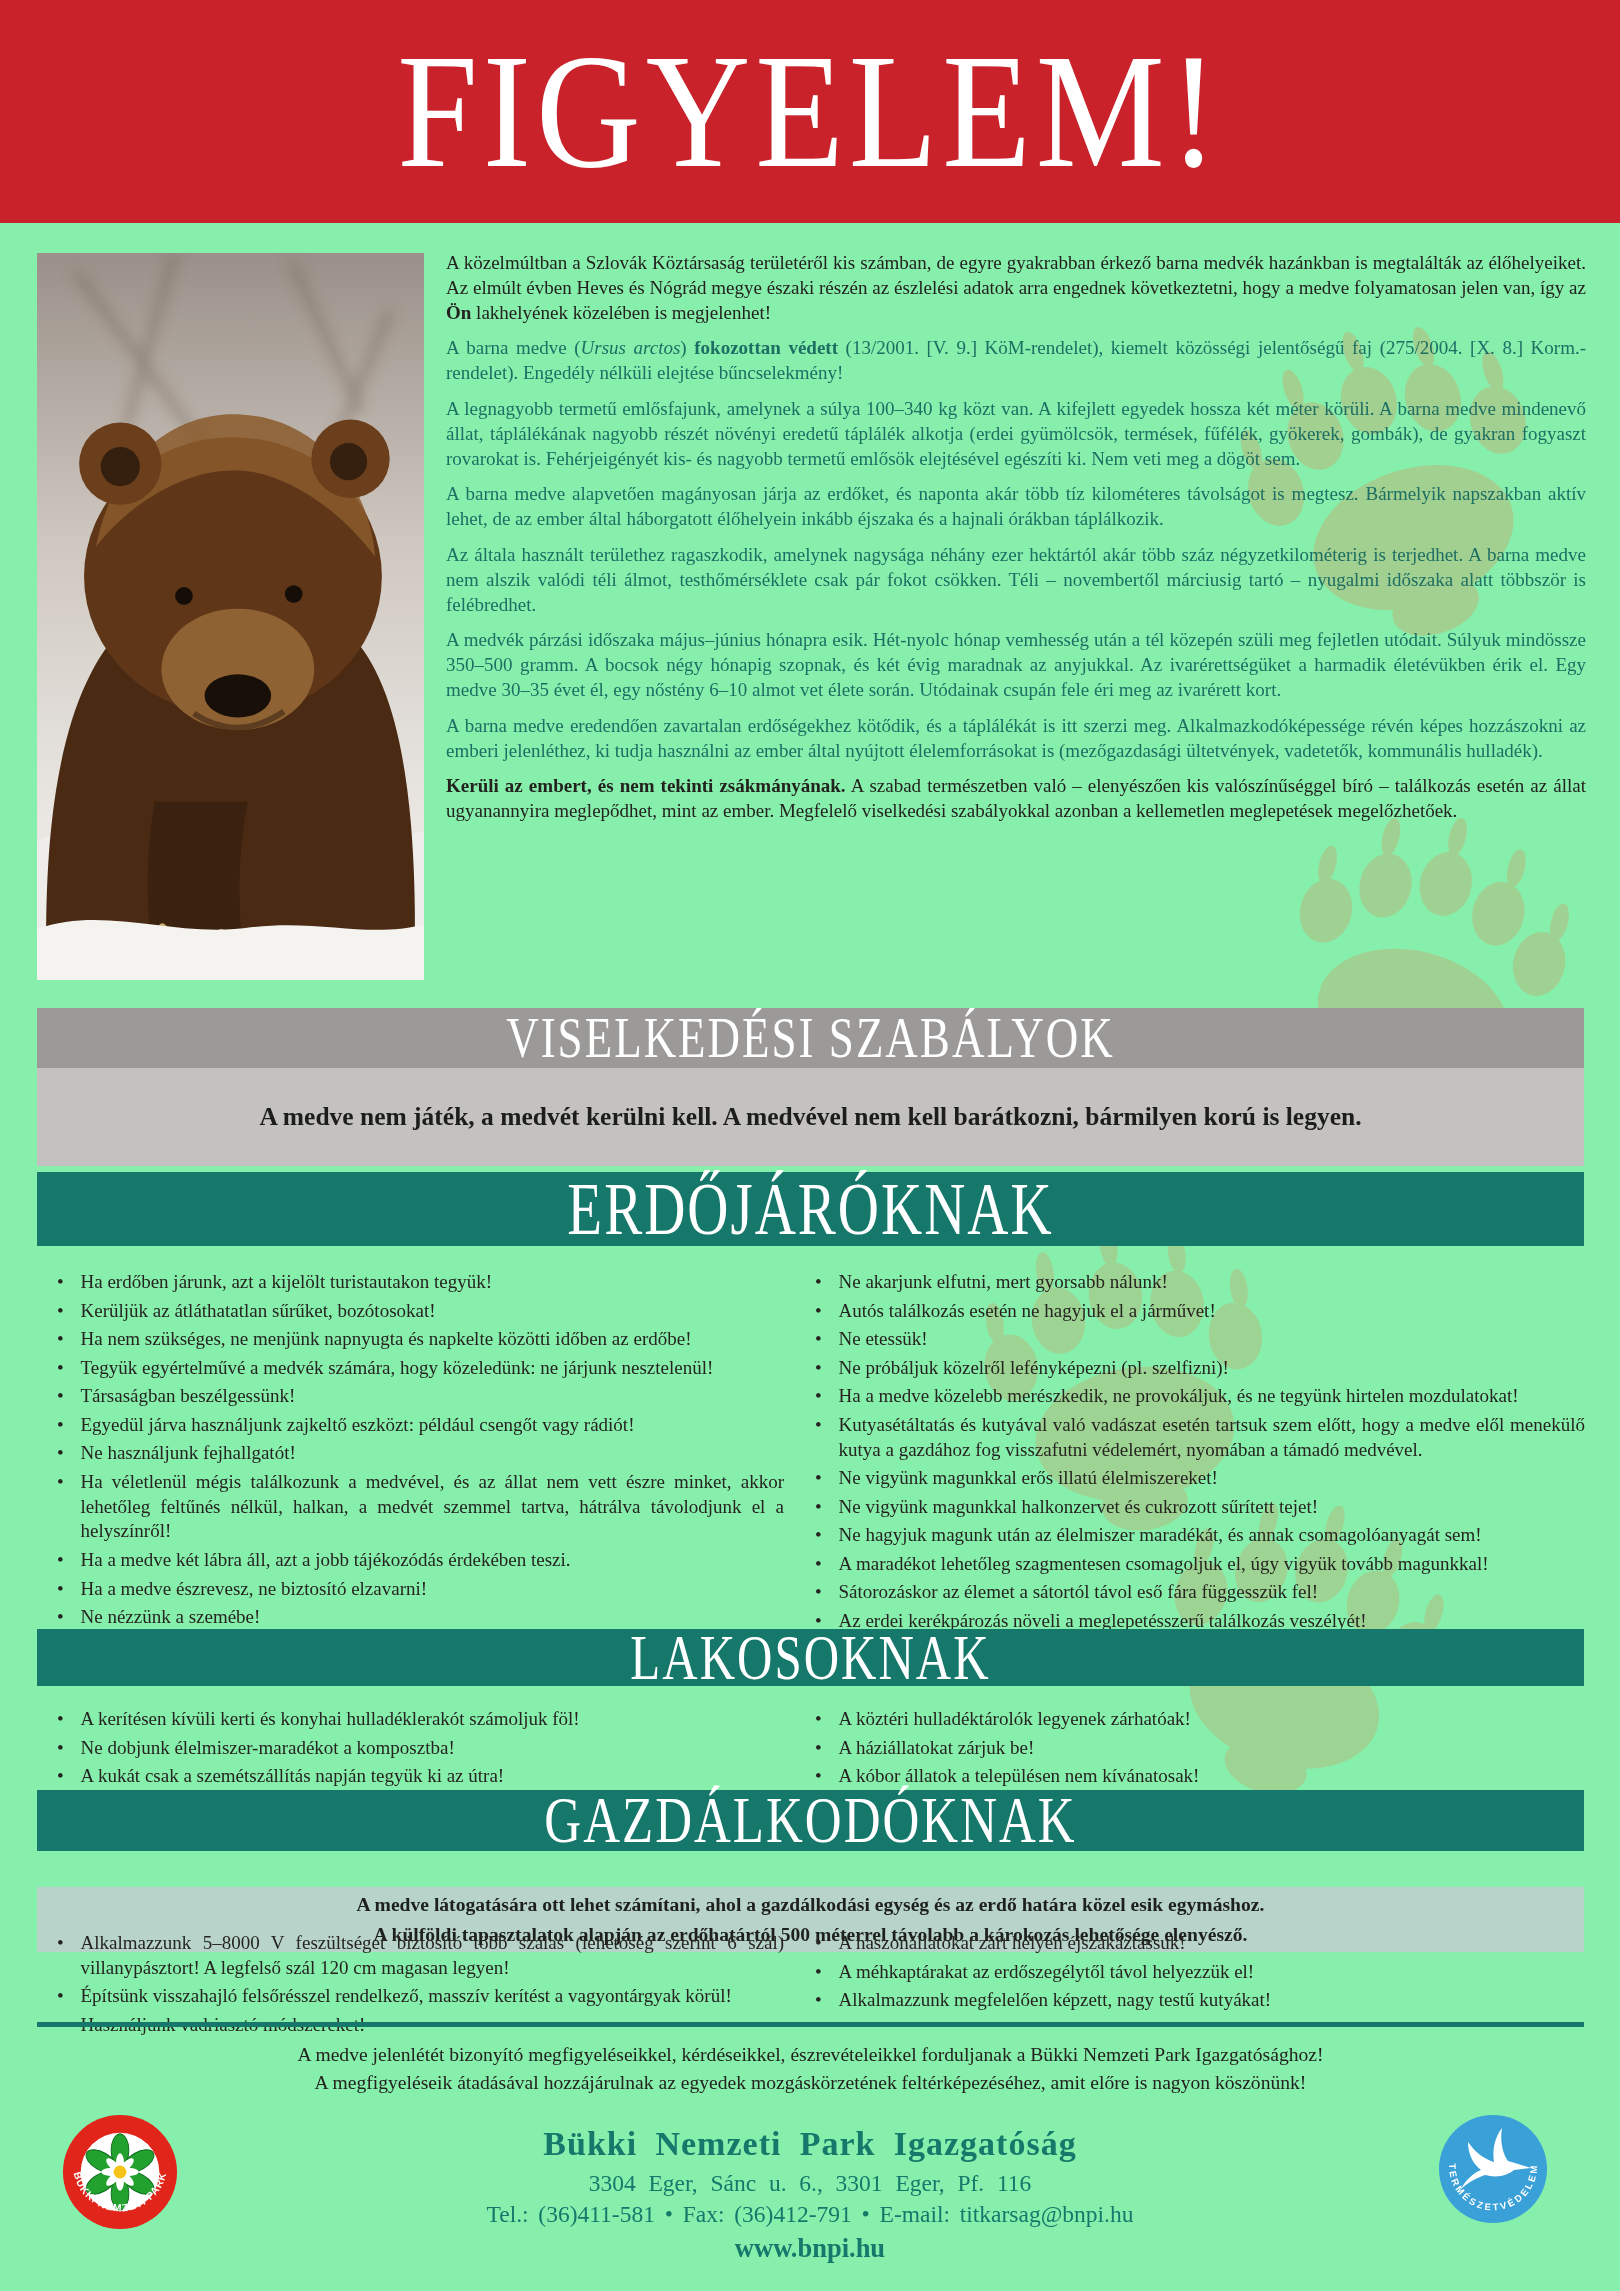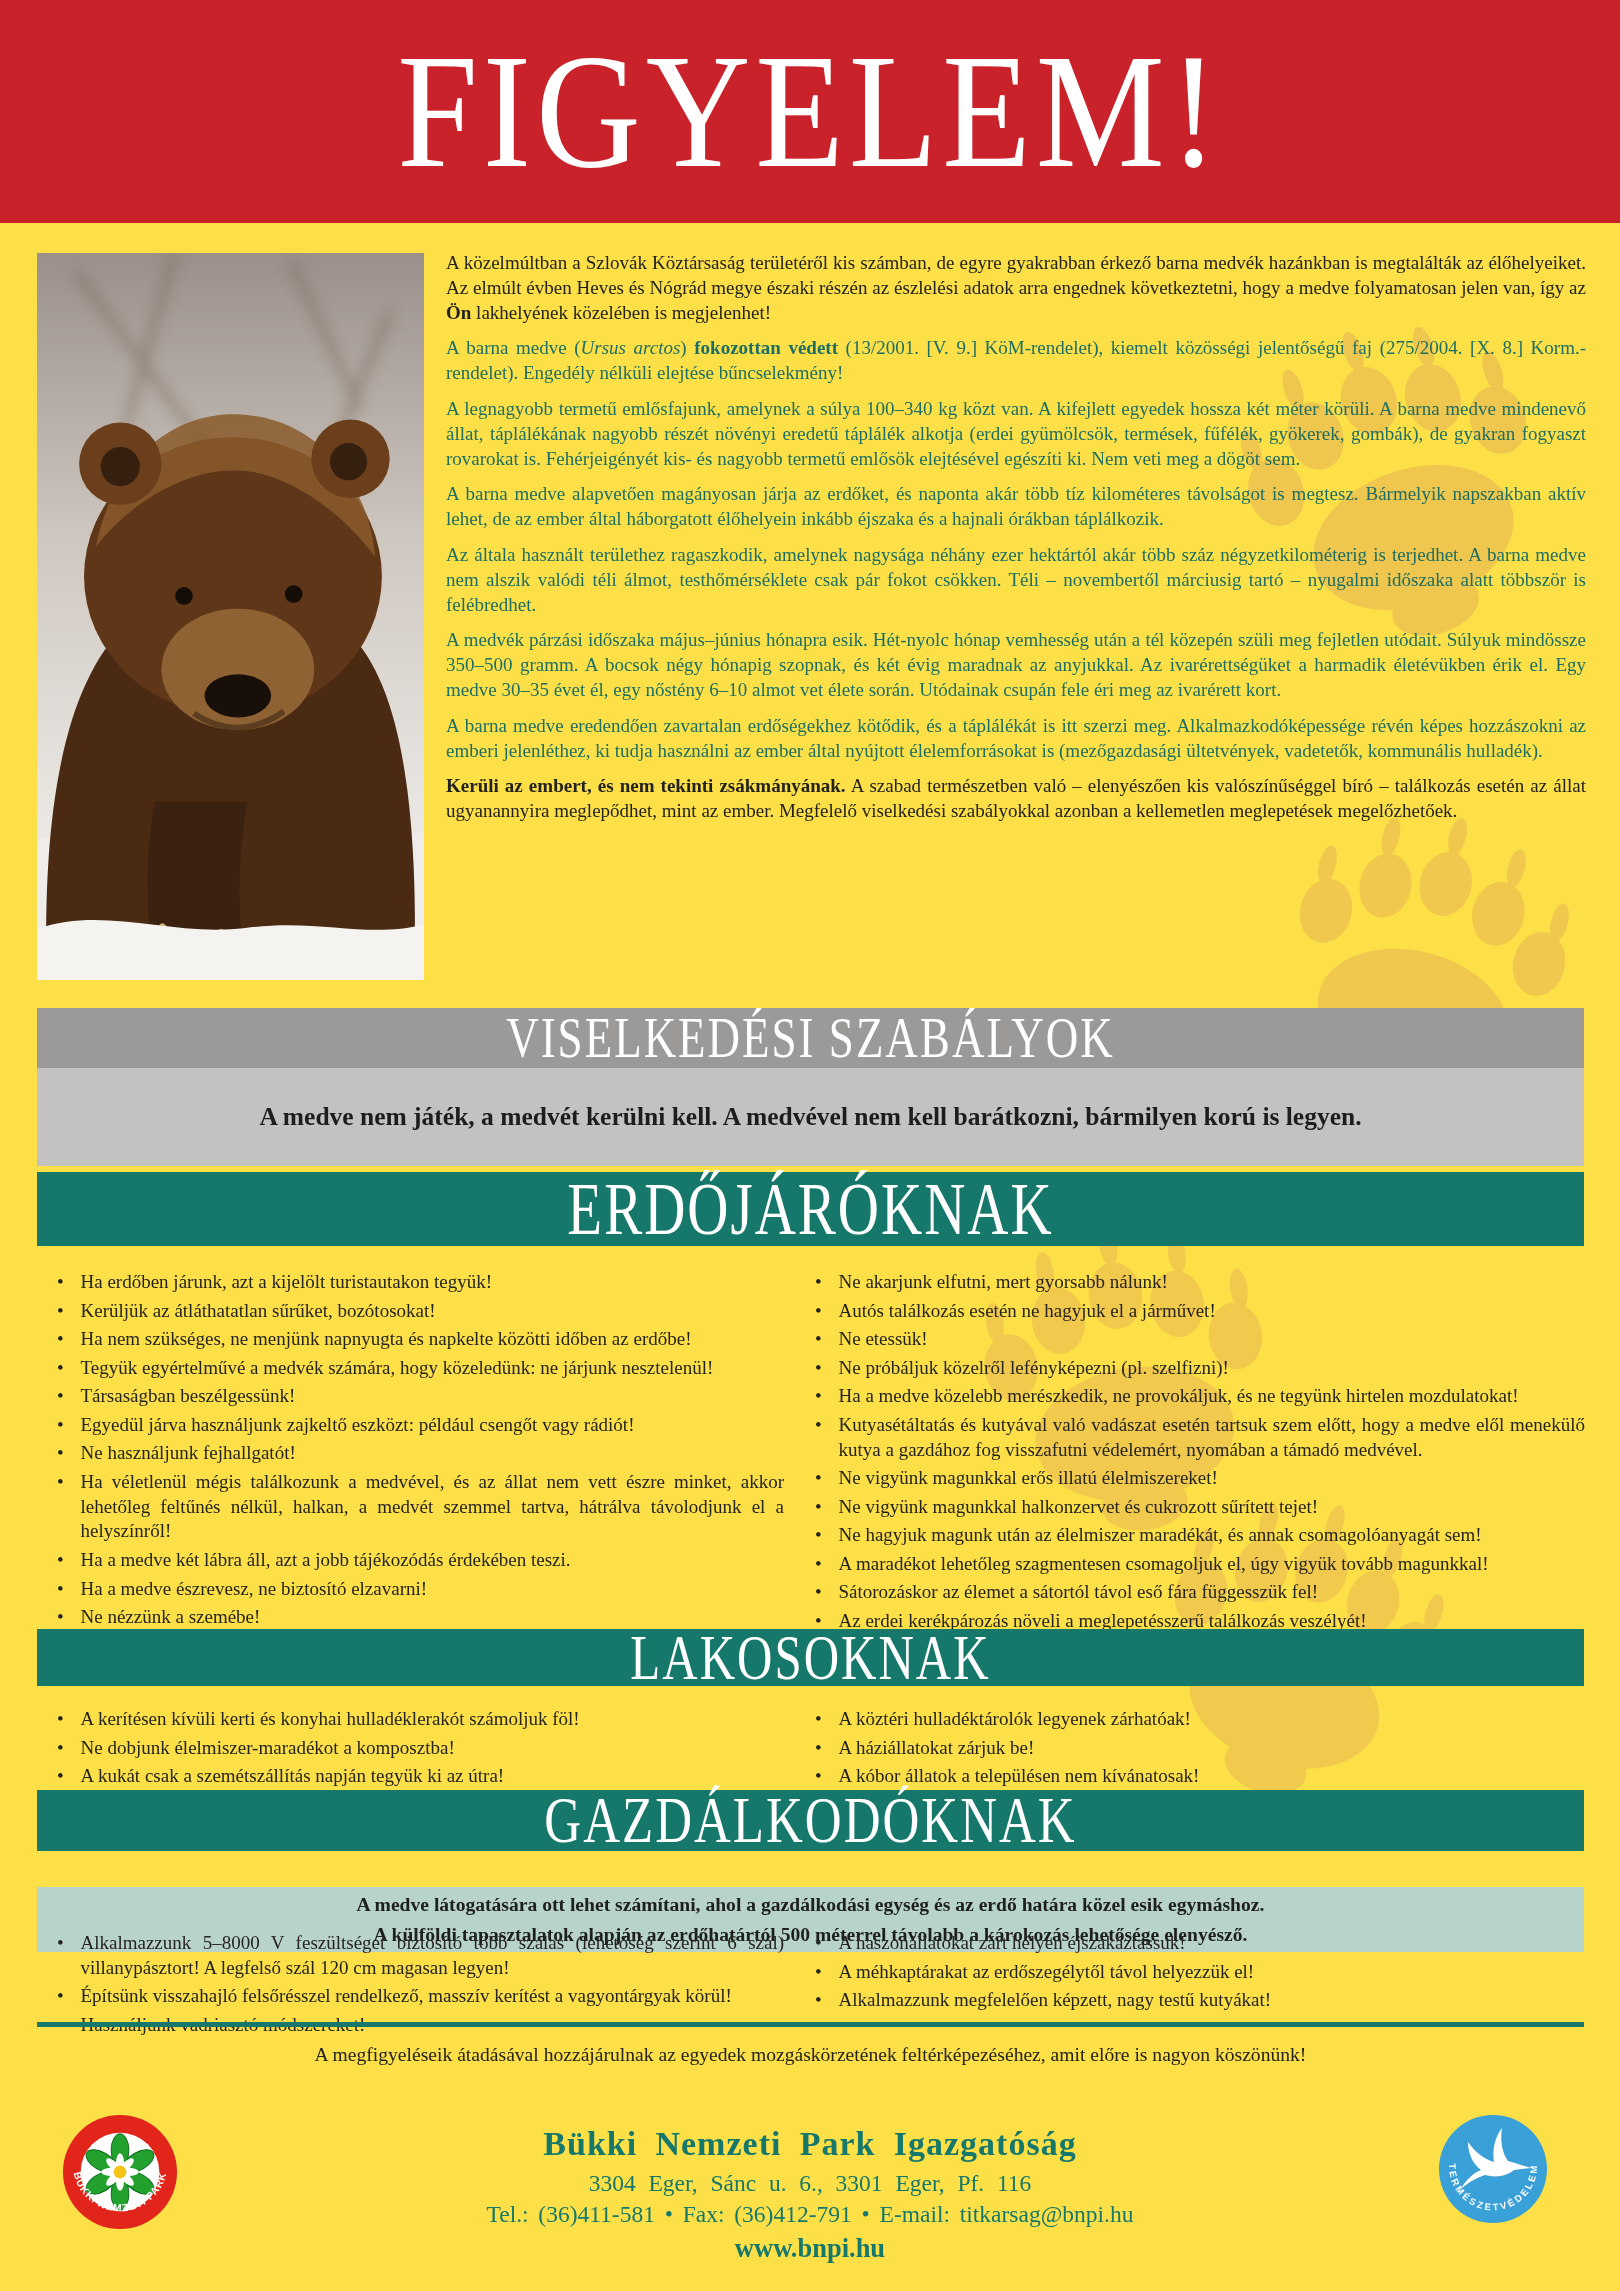--- a/index.html
+++ b/index.html
@@ -1,16 +1,16 @@
 <!DOCTYPE html>
 <html><head>
 <meta charset="utf-8">
 <style>
   html,body{margin:0;padding:0;background:#fff;}
-  .page{position:relative;width:1620px;height:2292px;background:#fde047;overflow:hidden;
+  .page{position:relative;width:1620px;height:2292px;background:#86efac;overflow:hidden;
         font-family:"Liberation Serif",serif;color:#262420;}
   
   .header{position:absolute;left:0;top:0;width:1620px;height:223px;background:#c9222a;
           display:flex;align-items:center;justify-content:center;z-index:3;}
   .poster-title{color:#fff;font-size:145px;line-height:1;letter-spacing:4.9px;
                 display:inline-block;transform:scaleY(1.12);font-weight:normal;}
   
   .paw{position:absolute;z-index:0;color:#d6975c;}
   
   .bear-photo{position:absolute;left:37px;top:253px;width:387px;height:727px;z-index:1;}
@@ -340,20 +340,21 @@
         <span class="btxt">A méhkaptárakat az erdőszegélytől távol helyezzük el!</span>
       </div>
       <div class="bullet">
         <span class="dot">•</span>
         <span class="btxt">Alkalmazzunk megfelelően képzett, nagy testű kutyákat!</span>
       </div>
     </div>
 
   <div class="footer-rule"></div>
   <div class="footer-notes">
+      <div class="cline">A medve jelenlétét bizonyító megfigyeléseikkel, kérdéseikkel, észrevételeikkel forduljanak a Bükki Nemzeti Park Igazgatósághoz!</div>
       <div class="cline">A megfigyeléseik átadásával hozzájárulnak az egyedek mozgáskörzetének feltérképezéséhez, amit előre is nagyon köszönünk!</div>
     </div>
   <div class="org-name">Bükki Nemzeti Park Igazgatóság</div>
   <div class="org-address">3304 Eger, Sánc u. 6., 3301 Eger, Pf. 116</div>
   <div class="org-contact">Tel.: (36)411-581 • Fax: (36)412-791 • E-mail: titkarsag@bnpi.hu</div>
   <div class="org-web">www.bnpi.hu</div>
 
   <div class="logo logo-bnp">
     <svg viewBox="0 0 120 120">
       <circle cx="60" cy="60" r="58" fill="#e1251b"></circle>

